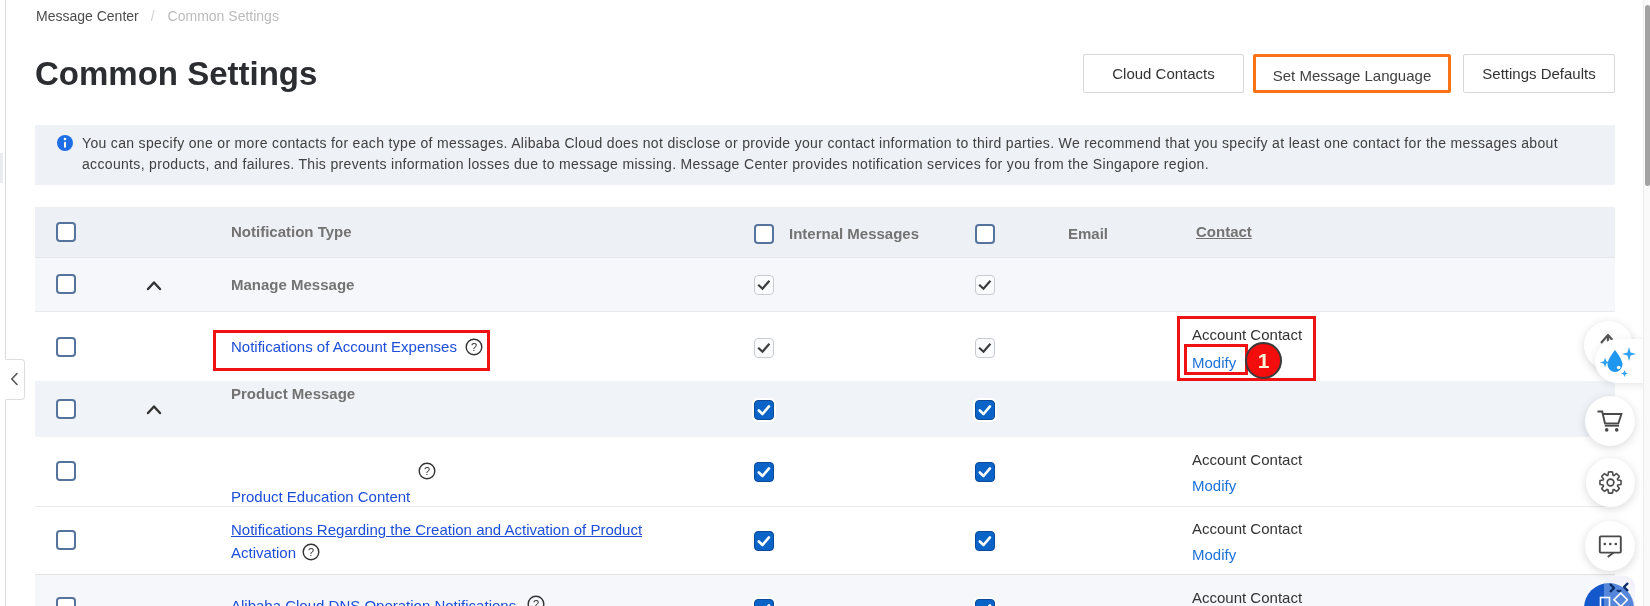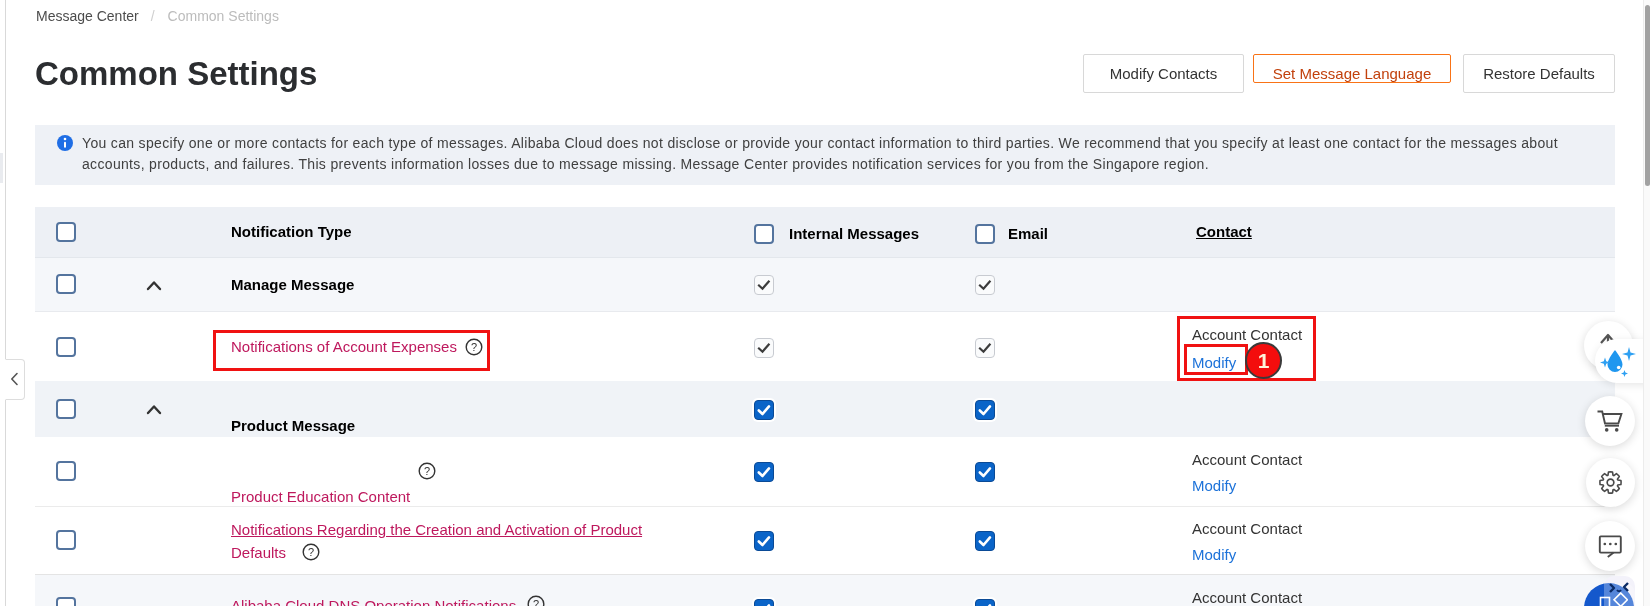--- a/index.html
+++ b/index.html
@@ -3,44 +3,44 @@
 <meta charset="utf-8">
 <style>
   * { margin:0; padding:0; box-sizing:border-box; }
   html,body { width:1650px; height:606px; overflow:hidden; background:#fff;
     font-family:"Liberation Sans", sans-serif; position:relative; }
   .abs { position:absolute; }
   .cb { position:absolute; width:20px; height:20px; border-radius:4px; }
   .cb-un { border:2px solid #54749e; background:#fff; }
   .cb-grey { border:1px solid #c8cbd1; background:#fafbfc; }
   .cb-blue { background:#0a64c8; border:1px solid #0a4a96; box-shadow:0 0 0 2px #fff; }
-  .rowtxt { position:absolute; font-size:15px; color:#be185d; white-space:nowrap; }
-  .hdrtxt { position:absolute; font-size:15px; color:#000000; font-weight:bold; white-space:nowrap; }
+  .rowtxt { position:absolute; font-size:15px; color:#1d4ed8; white-space:nowrap; }
+  .hdrtxt { position:absolute; font-size:15px; color:#737373; font-weight:bold; white-space:nowrap; }
   .qicon { position:absolute; width:18px; height:18px; }
   .circle-btn { position:absolute; background:#fff; border-radius:50%;
     box-shadow:0 2px 10px rgba(0,0,0,0.15); }
   .redbox { position:absolute; border:3px solid #f01212; }
 </style>
 </head>
 <body>
 
 <div class="abs" style="left:5px; top:0; width:1px; height:606px; background:#d9d9d9;"></div>
 <div class="abs" style="left:0; top:153px; width:3px; height:30px; background:#e9ebef;"></div>
 <div class="abs" style="left:5px; top:359px; width:20px; height:41px; background:#fff; border:1px solid #ddd; border-left:1px solid #fff; border-radius:0 4px 4px 0; "></div>
 <svg class="abs" style="left:10px; top:372px;" width="9" height="14" viewBox="0 0 9 14">
     <polyline points="7,1.5 1.8,7 7,12.5" fill="none" stroke="#555" stroke-width="1.6" stroke-linejoin="round" stroke-linecap="round"></polyline>
   </svg>
 
 <div class="abs" style="left:36px; top:8px; font-size:14px; color:#4c4c4c; white-space:nowrap;">Message Center<span style="color:#cfcfcf; margin-left:12px;">/</span><span style="color:#bcbcbc; margin-left:13px;">Common Settings</span></div>
 
 <div class="abs" id="title" style="left:35px; top:55px; font-size:33px; font-weight:bold; color:#2b2d30; letter-spacing:0px;">Common Settings</div>
 
-<div class="abs" style="left:1083px; top:54px; width:161px; height:39px; border:1px solid #d8d8d8; border-radius:2px; font-size:15px; color:#333; text-align:center; line-height:37px;">Modify Contacts</div>
-<div class="abs" style="left:1253px; top:54px; width:198px; height:29px; border:1px solid #f97316; border-radius:2px; font-size:15px; color:#c2410c; text-align:center; line-height:37px;">Set Message Language</div>
-<div class="abs" style="left:1463px; top:54px; width:152px; height:39px; border:1px solid #d8d8d8; border-radius:2px; font-size:15px; color:#333; text-align:center; line-height:37px;">Restore Defaults</div>
+<div class="abs" style="left:1083px; top:54px; width:161px; height:39px; border:1px solid #d8d8d8; border-radius:2px; font-size:15px; color:#333; text-align:center; line-height:37px;">Cloud Contacts</div>
+<div class="abs" style="left:1253px; top:54px; width:198px; height:39px; border:3px solid #f97316; border-radius:2px; font-size:15px; color:#404040; text-align:center; line-height:37px;">Set Message Language</div>
+<div class="abs" style="left:1463px; top:54px; width:152px; height:39px; border:1px solid #d8d8d8; border-radius:2px; font-size:15px; color:#333; text-align:center; line-height:37px;">Settings Defaults</div>
 
 <div class="abs" style="left:35px; top:125px; width:1580px; height:60px; background:#eef1f6;"></div>
 <svg class="abs" style="left:57px; top:135px;" width="16" height="16" viewBox="0 0 16 16">
   <circle cx="8" cy="8" r="8" fill="#1f6ee5"></circle>
   <rect x="7" y="6.7" width="2" height="6" rx="1" fill="#fff"></rect>
   <circle cx="8" cy="4" r="1.3" fill="#fff"></circle>
 </svg>
 <div class="abs" style="left:82px; top:133px; font-size:14px; color:#404040; line-height:20.5px; white-space:nowrap; letter-spacing:0.33px;">You can specify one or more contacts for each type of messages. Alibaba Cloud does not disclose or provide your contact information to third parties. We recommend that you specify at least one contact for the messages about<br>accounts, products, and failures. This prevents information losses due to message missing. Message Center provides notification services for you from the Singapore region.</div>
 
 <div class="abs" style="left:35px; top:207px; width:1580px; height:50px; background:#edf0f5;"></div>
@@ -49,21 +49,21 @@
 <div class="abs" style="left:35px; top:381px; width:1580px; height:56px; background:#f0f3f7;"></div>
 <div class="abs" style="left:35px; top:437px; width:1580px; height:69px; background:#fff;"></div>
 <div class="abs" style="left:35px; top:506px; width:1580px; height:68px; background:#fff; border-top:1px solid #ebebeb;"></div>
 <div class="abs" style="left:35px; top:574px; width:1580px; height:32px; background:#f5f7fa; border-top:1px solid #e4e4e4;"></div>
 
 <div class="cb cb-un" style="left:56px; top:222px;"></div>
 <div class="hdrtxt" style="left:231px; top:223px;">Notification Type</div>
 <div class="cb cb-un" style="left:754px; top:224px;"></div>
 <div class="hdrtxt" style="left:789px; top:225px;text-align:center;">Internal Messages</div>
 <div class="cb cb-un" style="left:975px; top:224px;"></div>
-<div class="hdrtxt" style="left:1008px; top:225px;">Email</div>
+<div class="hdrtxt" style="left:1068px; top:225px;">Email</div>
 <div class="hdrtxt" style="left:1196px; top:223px;text-decoration:underline;">Contact</div>
 
 <div class="cb cb-un" style="left:56px; top:274px;"></div>
 <svg class="abs" style="left:146px; top:280px;" width="16" height="11" viewBox="0 0 16 11">
   <polyline points="2,9 8,2.5 14,9" fill="none" stroke="#333" stroke-width="2.4" stroke-linecap="round" stroke-linejoin="round"></polyline>
 </svg>
 <div class="hdrtxt" style="left:231px; top:276px;">Manage Message</div>
 <div class="cb cb-grey" style="left:754px; top:275px;"><svg width="18" height="18" viewBox="0 0 18 18">
       <polyline points="4,9.5 7.5,12.7 13.7,5.6" fill="none" stroke="#3c3c3c" stroke-width="2.2" stroke-linecap="square"></polyline>
     </svg></div>
@@ -87,21 +87,21 @@
 <div class="rowtxt" style="left:1192px; top:326px; color:#333;">Account Contact</div>
 <div class="rowtxt" style="left:1192px; top:354px; color:#1c72d9;">Modify</div>
 <div class="redbox" style="left:1177px; top:316px; width:139px; height:65px;"></div>
 <div class="redbox" style="left:1184px; top:344px; width:64px; height:31px;"></div>
 <div class="abs" style="left:1245px; top:342px; width:37px; height:37px; border-radius:50%; background:#f40d0d; border:2px solid #3a3a3a; color:#fff3d8; font-weight:bold; font-size:21px; text-align:center; line-height:33px;">1</div>
 
 <div class="cb cb-un" style="left:56px; top:399px;"></div>
 <svg class="abs" style="left:146px; top:404px;" width="16" height="11" viewBox="0 0 16 11">
   <polyline points="2,9 8,2.5 14,9" fill="none" stroke="#333" stroke-width="2.4" stroke-linecap="round" stroke-linejoin="round"></polyline>
 </svg>
-<div class="hdrtxt" style="left:231px; top:417px;">Product Message</div>
+<div class="hdrtxt" style="left:231px; top:385px;">Product Message</div>
 <div class="cb cb-blue" style="left:754px; top:400px;"><svg width="18" height="18" viewBox="0 0 18 18">
       <polyline points="3.8,9.5 7.5,13 14,5.4" fill="none" stroke="#fff" stroke-width="2.6" stroke-linecap="round" stroke-linejoin="round"></polyline>
     </svg></div>
 <div class="cb cb-blue" style="left:975px; top:400px;"><svg width="18" height="18" viewBox="0 0 18 18">
       <polyline points="3.8,9.5 7.5,13 14,5.4" fill="none" stroke="#fff" stroke-width="2.6" stroke-linecap="round" stroke-linejoin="round"></polyline>
     </svg></div>
 
 <div class="cb cb-un" style="left:56px; top:461px;"></div>
 <div class="rowtxt" style="left:231px; top:463px;margin-top:25px;">Product Education Content</div>
 <svg class="qicon" style="left:418px; top:462px;" viewBox="0 0 18 18">
@@ -112,21 +112,21 @@
       <polyline points="3.8,9.5 7.5,13 14,5.4" fill="none" stroke="#fff" stroke-width="2.6" stroke-linecap="round" stroke-linejoin="round"></polyline>
     </svg></div>
 <div class="cb cb-blue" style="left:975px; top:462px;"><svg width="18" height="18" viewBox="0 0 18 18">
       <polyline points="3.8,9.5 7.5,13 14,5.4" fill="none" stroke="#fff" stroke-width="2.6" stroke-linecap="round" stroke-linejoin="round"></polyline>
     </svg></div>
 <div class="rowtxt" style="left:1192px; top:451px; color:#333;">Account Contact</div>
 <div class="rowtxt" style="left:1192px; top:477px; color:#1c72d9;">Modify</div>
 
 <div class="cb cb-un" style="left:56px; top:530px;"></div>
 <div class="rowtxt" style="left:231px; top:521px;text-decoration:underline;">Notifications Regarding the Creation and Activation of Product</div>
-<div class="rowtxt" style="left:231px; top:544px;">Defaults</div>
+<div class="rowtxt" style="left:231px; top:544px;">Activation</div>
 <svg class="qicon" style="left:302px; top:543px;" viewBox="0 0 18 18">
   <circle cx="9" cy="9" r="7.8" fill="none" stroke="#333" stroke-width="1.4"></circle>
   <text x="9" y="13" font-size="11" fill="#333" text-anchor="middle" font-family="Liberation Sans">?</text>
 </svg>
 <div class="cb cb-blue" style="left:754px; top:531px;"><svg width="18" height="18" viewBox="0 0 18 18">
       <polyline points="3.8,9.5 7.5,13 14,5.4" fill="none" stroke="#fff" stroke-width="2.6" stroke-linecap="round" stroke-linejoin="round"></polyline>
     </svg></div>
 <div class="cb cb-blue" style="left:975px; top:531px;"><svg width="18" height="18" viewBox="0 0 18 18">
       <polyline points="3.8,9.5 7.5,13 14,5.4" fill="none" stroke="#fff" stroke-width="2.6" stroke-linecap="round" stroke-linejoin="round"></polyline>
     </svg></div>

